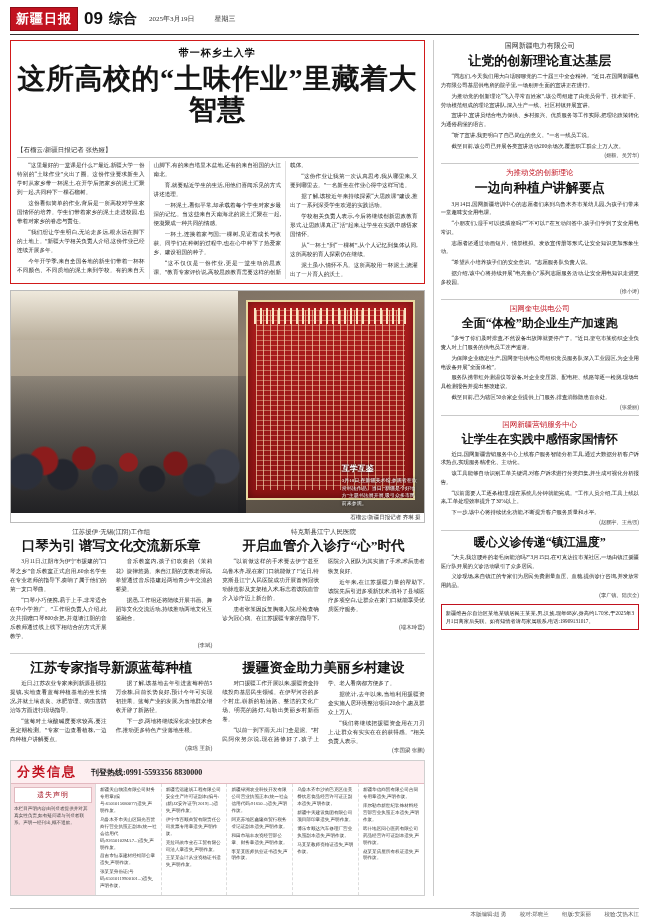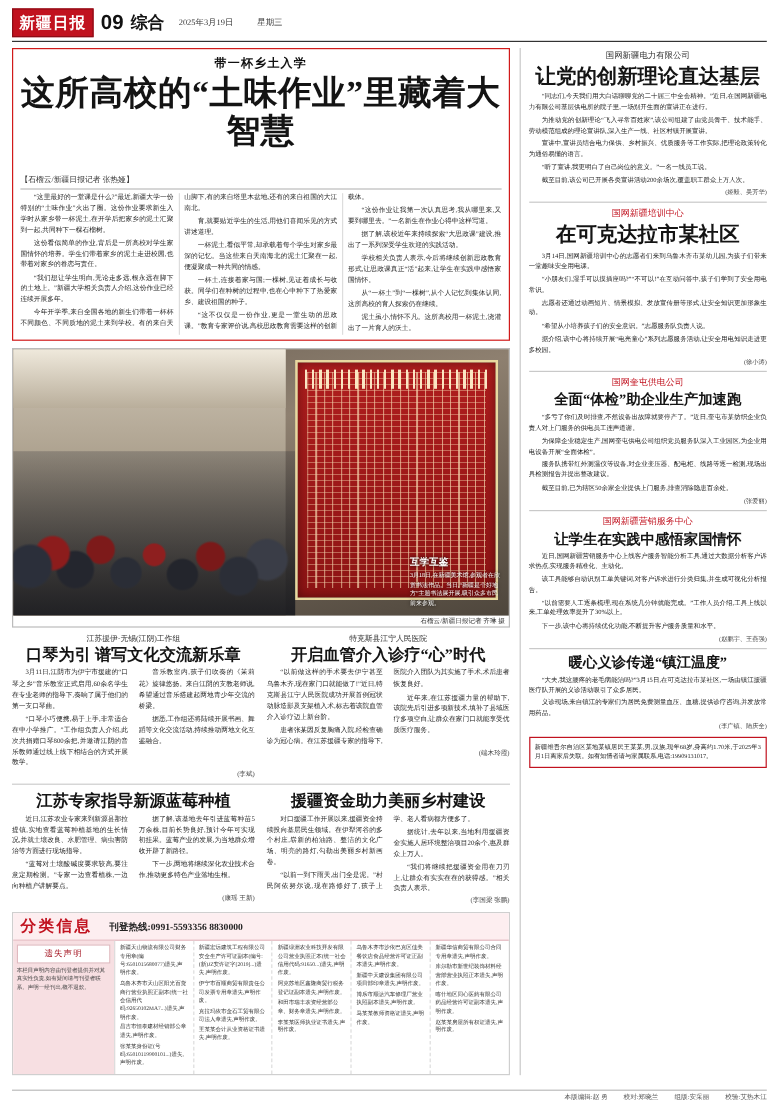--- a/index.html
+++ b/index.html
@@ -112,21 +112,21 @@
     text-align:center;padding:2px 0;margin-bottom:3px;letter-spacing:1px;
   }
   .cls-left .mini{font-size:4.6px;line-height:1.5;color:#444;}
   .cls-cols{flex:1;display:flex;}
   .cls-cols .c{flex:1;padding:3px 4px;border-right:0.5px dashed #ddd;}
   .cls-cols .c:last-child{border-right:0;}
   .cls-cols .c p{margin:0 0 2px;font-size:4.6px;line-height:1.5;color:#333;}
 
   
   .r-brand{text-align:center;font-size:7px;color:#333;margin-top:1px;}
-  .r-title{text-align:center;font-size:17px;font-weight:bold;line-height:1.25;margin:2px 0 3px;}
+  .r-title{text-align:center;font-size:13px;font-weight:bold;line-height:1.25;margin:2px 0 3px;}
   .r-title.sm{font-size:12px;}
   .r-body{font-size:5.4px;line-height:1.62;text-align:justify;color:#202020;}
   .r-body p{margin:0 0 2px;text-indent:2em;}
   .r-sig{font-size:5.2px;text-align:right;color:#444;margin:1px 0 3px;}
   .r-sep{border:0;border-top:0.5px solid #c9c9c9;margin:4px 0;}
   .r-red-head{text-align:center;color:#c1121f;font-size:7.5px;margin-bottom:1px;}
   .notice{border:1.5px solid #c1121f;margin-top:5px;padding:4px;}
   .notice-title{text-align:center;color:#c1121f;font-size:12px;font-weight:bold;letter-spacing:2px;margin-bottom:3px;}
   .notice-body{font-size:5.2px;line-height:1.6;text-align:justify;color:#222;}
 
@@ -299,22 +299,22 @@
           <p>宣讲中,宣讲员结合电力保供、乡村振兴、优质服务等工作实际,把理论政策转化为通俗易懂的语言。</p>
           <p>“听了宣讲,我更明白了自己岗位的意义。”一名一线员工说。</p>
           <p>截至目前,该公司已开展各类宣讲活动200余场次,覆盖职工群众上万人次。</p>
         </div>
         <div class="r-sig">(姬毅、吴芳华)</div>
       </div>
 
       <hr class="r-sep">
 
       <div>
-        <div class="r-red-head">国网新疆培训中心</div>
-        <div class="r-title">在可克达拉市某社区</div>
+        <div class="r-red-head">为推动党的创新理论</div>
+        <div class="r-title">一边向种植户讲解要点</div>
         <div class="r-body">
           <p>3月14日,国网新疆培训中心的志愿者们来到乌鲁木齐市某幼儿园,为孩子们带来一堂趣味安全用电课。</p>
           <p>“小朋友们,湿手可以摸插座吗?”“不可以!”在互动问答中,孩子们学到了安全用电常识。</p>
           <p>志愿者还通过动画短片、情景模拟、发放宣传册等形式,让安全知识更加形象生动。</p>
           <p>“希望从小培养孩子们的安全意识。”志愿服务队负责人说。</p>
           <p>据介绍,该中心将持续开展“电亮童心”系列志愿服务活动,让安全用电知识走进更多校园。</p>
         </div>
         <div class="r-sig">(徐小涛)</div>
       </div>
 

